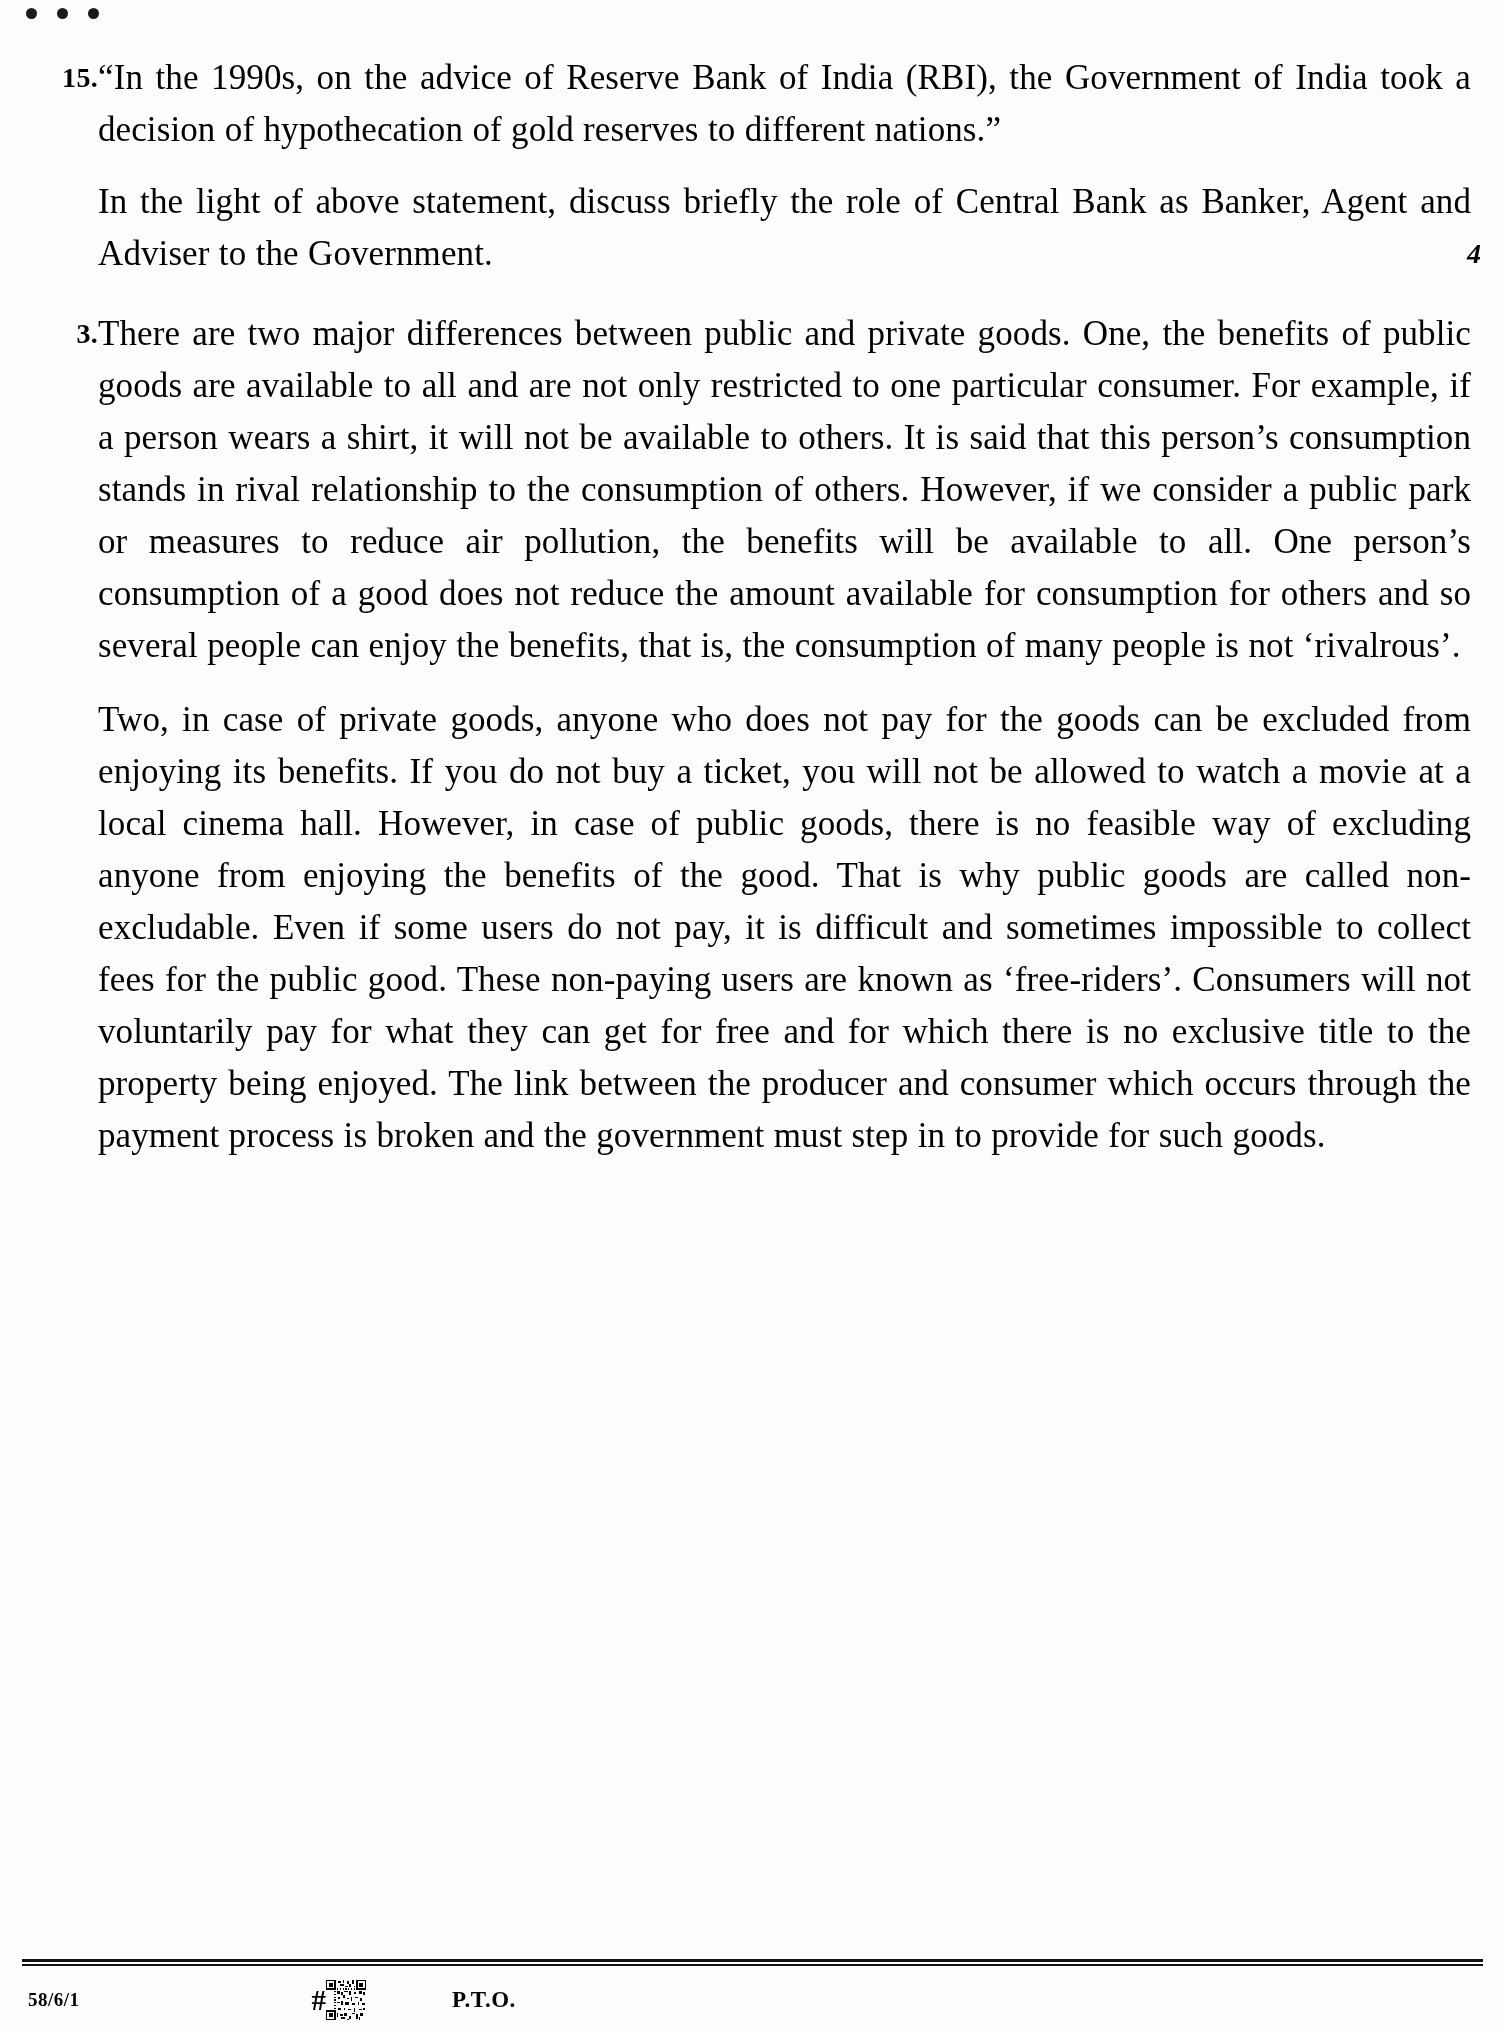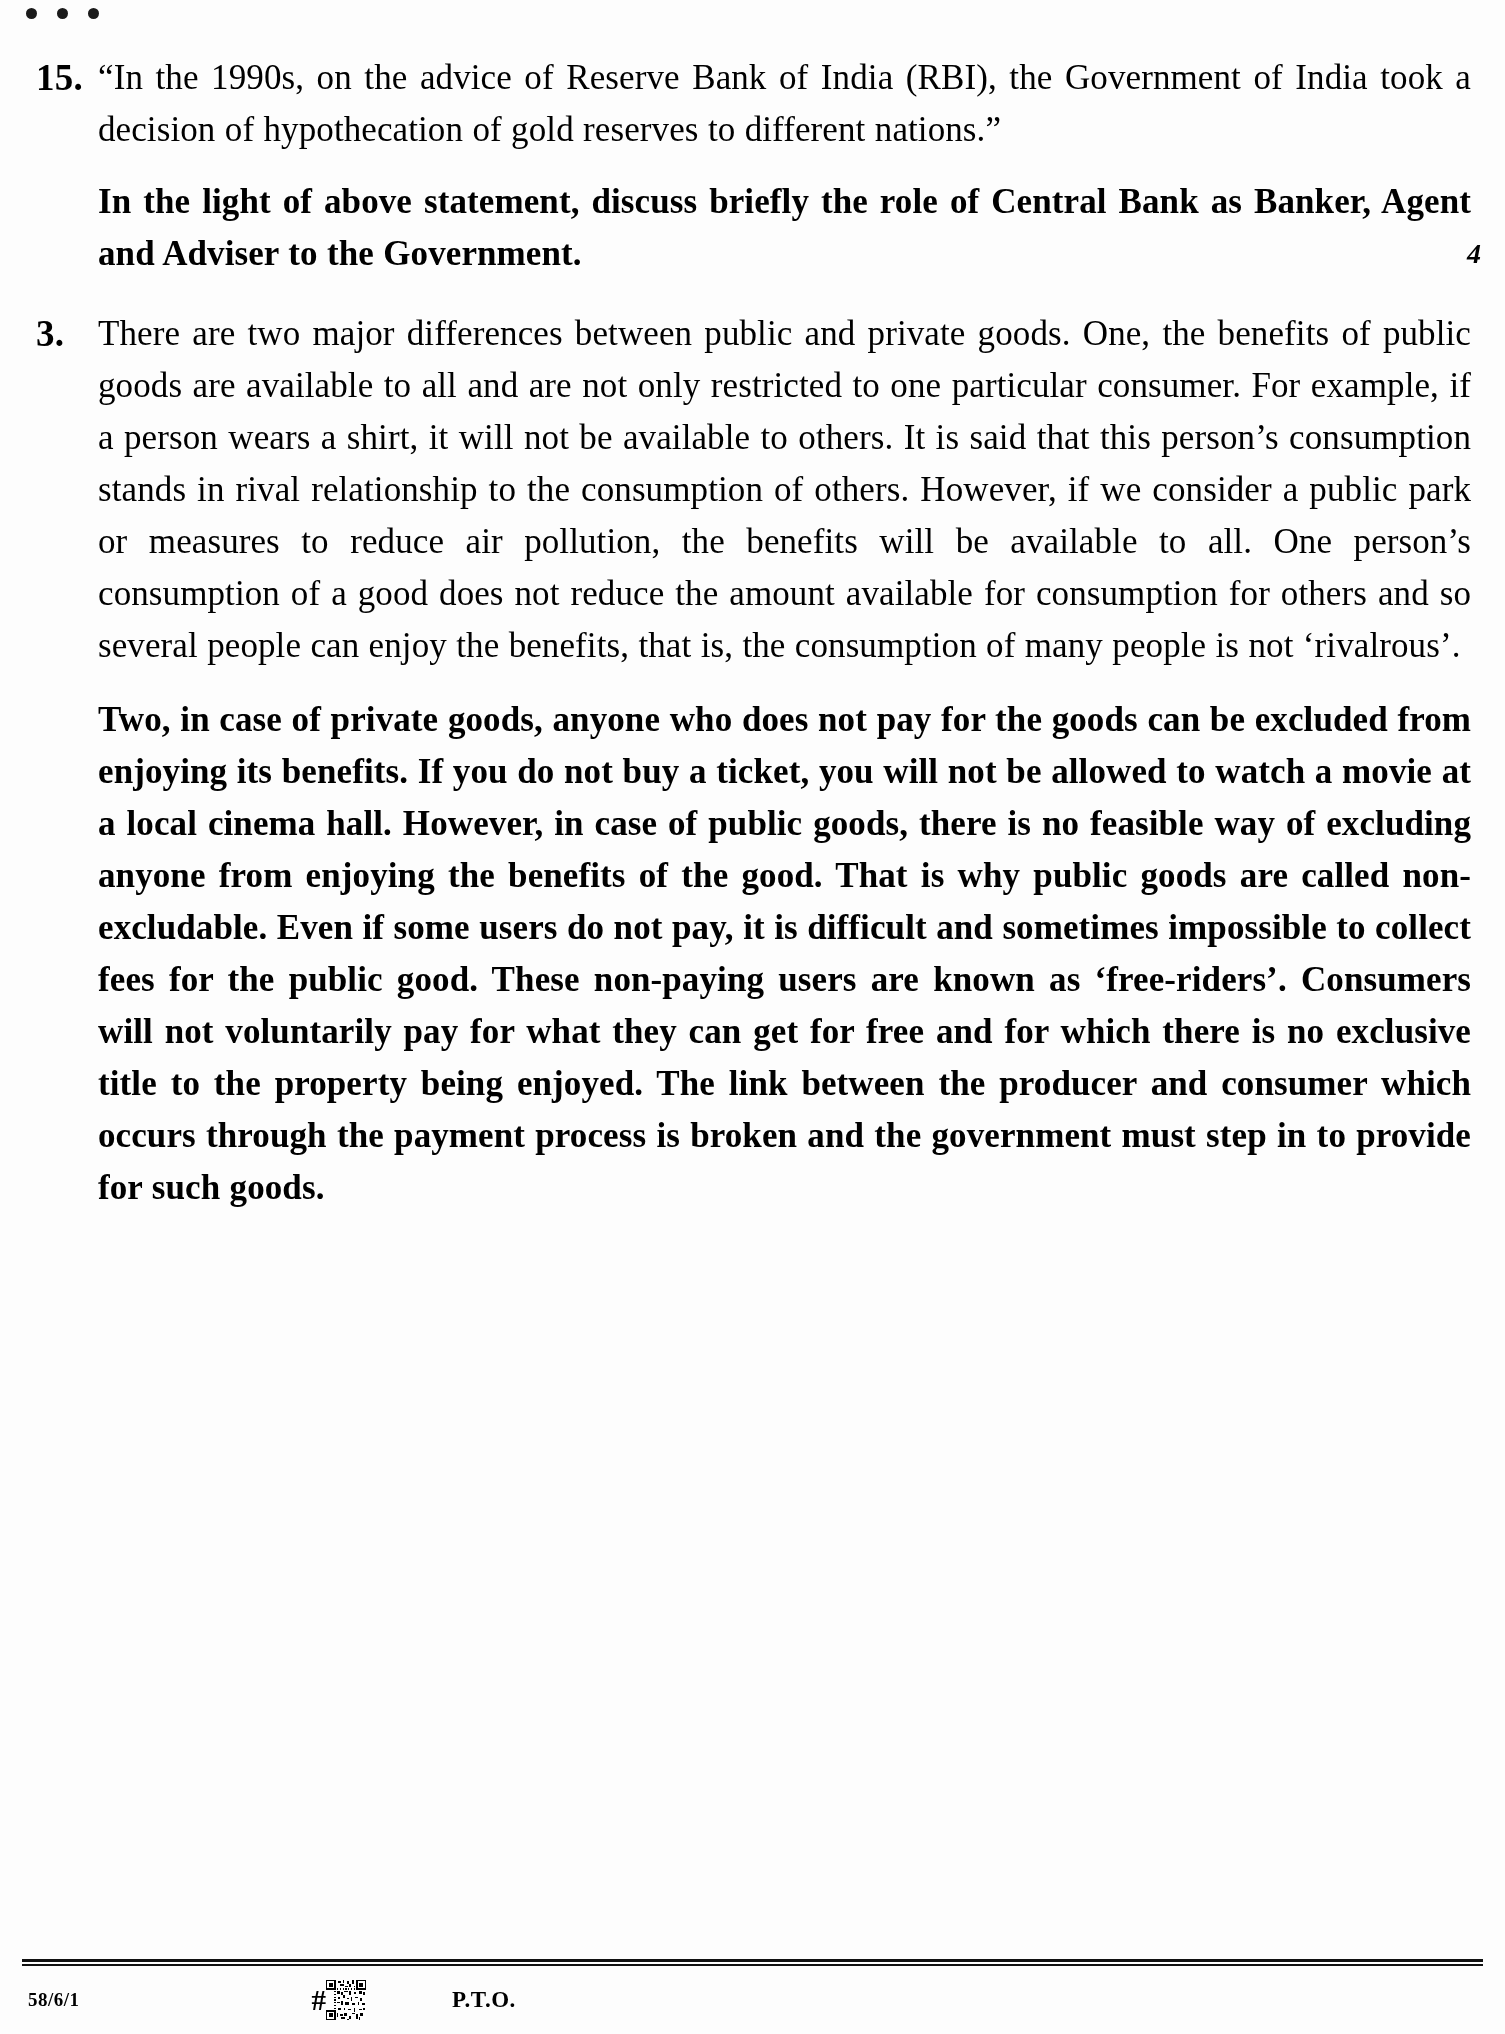--- a/index.html
+++ b/index.html
@@ -46,42 +46,42 @@
   }
 
   .qblock {
     display: flex;
     align-items: flex-start;
     margin-bottom: 0;
   }
   .qnum {
     flex: 0 0 76px;
     font-weight: bold;
-    font-size: 37px;
+    font-size: 28px;
     line-height: 52px;
-    text-align: left;
+    text-align: right;
     padding-left: 14px;
     box-sizing: border-box;
     letter-spacing: 0.3px;
   }
   .qbody {
     flex: 1 1 auto;
     min-width: 0;
   }
 
   p.para {
     margin: 0 0 22px 0;
     font-size: 35px;
     line-height: 52px;
     text-align: justify;
     text-justify: inter-word;
     letter-spacing: 0.1px;
     word-spacing: 0.5px;
   }
-  p.para.last { margin-bottom: 0; font-weight: bold; }
+  p.para.last { margin-bottom: 0; }
   p.para.tight { margin-bottom: 20px; }
 
   
   .marks-line {
     position: relative;
   }
   .marks {
     position: absolute;
     right: -10px;
     bottom: 0;

